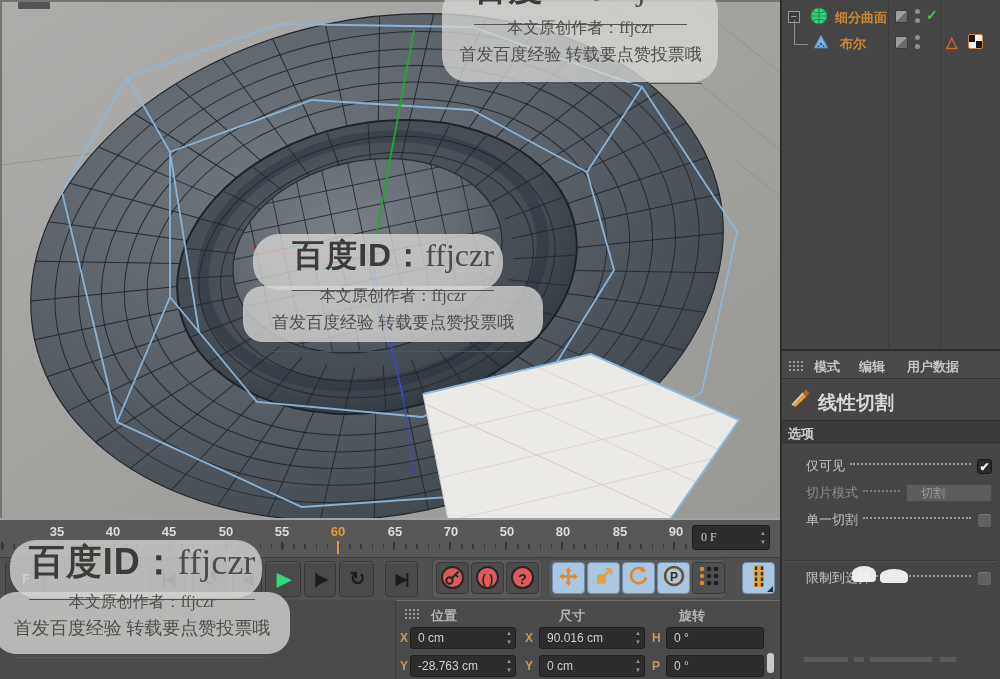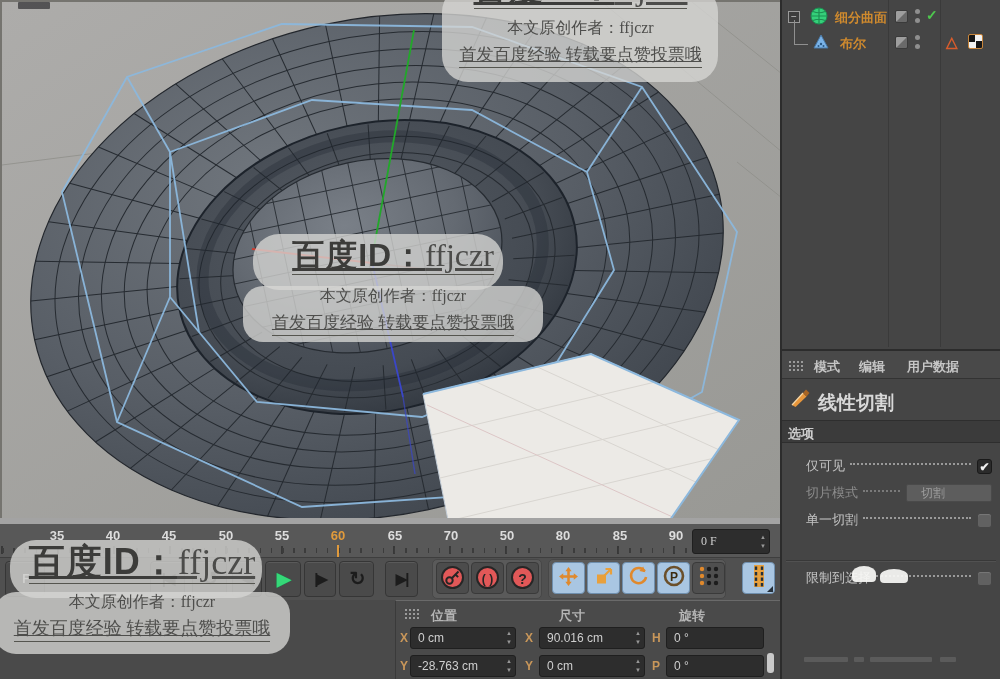--- a/index.html
+++ b/index.html
@@ -14,24 +14,24 @@
                 color:#b9b9b9; font-size:13px; line-height:24px; text-align:center; z-index:8; }
   #vp-smudge { position:absolute; left:16px; top:0; width:32px; height:7px; background:#2e2e30; opacity:.7; border-radius:1px; }
 
   
   .wm { position:absolute; z-index:60; text-align:center; }
   .wm .blob { position:absolute; background:rgba(214,214,211,.78); border-radius:26px; }
   .wm-title { position:relative; font-weight:bold; color:#3c3c3a; white-space:nowrap; }
   .wm-title .id-part { font-family:"Liberation Sans",sans-serif; letter-spacing:1px; }
   .wm-title .name-part { font-family:"Liberation Serif",serif; font-weight:normal; color:#4c4c4a; }
   .wm-line { position:relative; font-family:"Liberation Serif",serif; color:#4e4e4c; white-space:nowrap; }
-  .u { border-bottom:1.5px solid #55554f; padding-bottom:1px;text-decoration:underline; }
+  .u { border-bottom:1.5px solid #55554f; padding-bottom:17px; }
 
   
-  #timeline { position:absolute; left:0; top:518px; width:780px; height:39px; background:#585858; border-top:6px solid #a3a3a3;padding-left:31px; }
+  #timeline { position:absolute; left:0; top:518px; width:780px; height:39px; background:#585858; border-top:2px solid #a3a3a3;padding-left:31px; }
   .ruler-num { position:absolute; top:4px; transform:translateX(-50%); color:#dcdcdc; font-size:13px; font-weight:bold; }
   .ruler-num.cur { color:#e09a3c; }
   #tickrow  { position:absolute; left:2px; top:24px; width:688px; height:5px;
               background:repeating-linear-gradient(to right,#3c3c3c 0,#3c3c3c 1.5px,transparent 1.5px,transparent 11.2px); }
   #tickrow5 { position:absolute; left:1px; top:22px; width:688px; height:8px;
               background:repeating-linear-gradient(to right,#383838 0,#383838 2px,transparent 2px,transparent 56px); }
   #playhead { position:absolute; left:337px; top:21px; width:2px; height:13px; background:#e09a3c; }
   .fieldbox { background:#2d2d2d; border:1px solid #1f1f1f; border-radius:3px; color:#cfcfcf; font-size:12px; }
   #frame-field { position:absolute; left:692px; top:5px; width:78px; height:25px; line-height:23px; padding-left:8px;font-family:Liberation Serif, serif; }
   .spin { position:absolute; right:3px; top:2px; font-size:6px; color:#979797; line-height:6px; text-align:center; }

